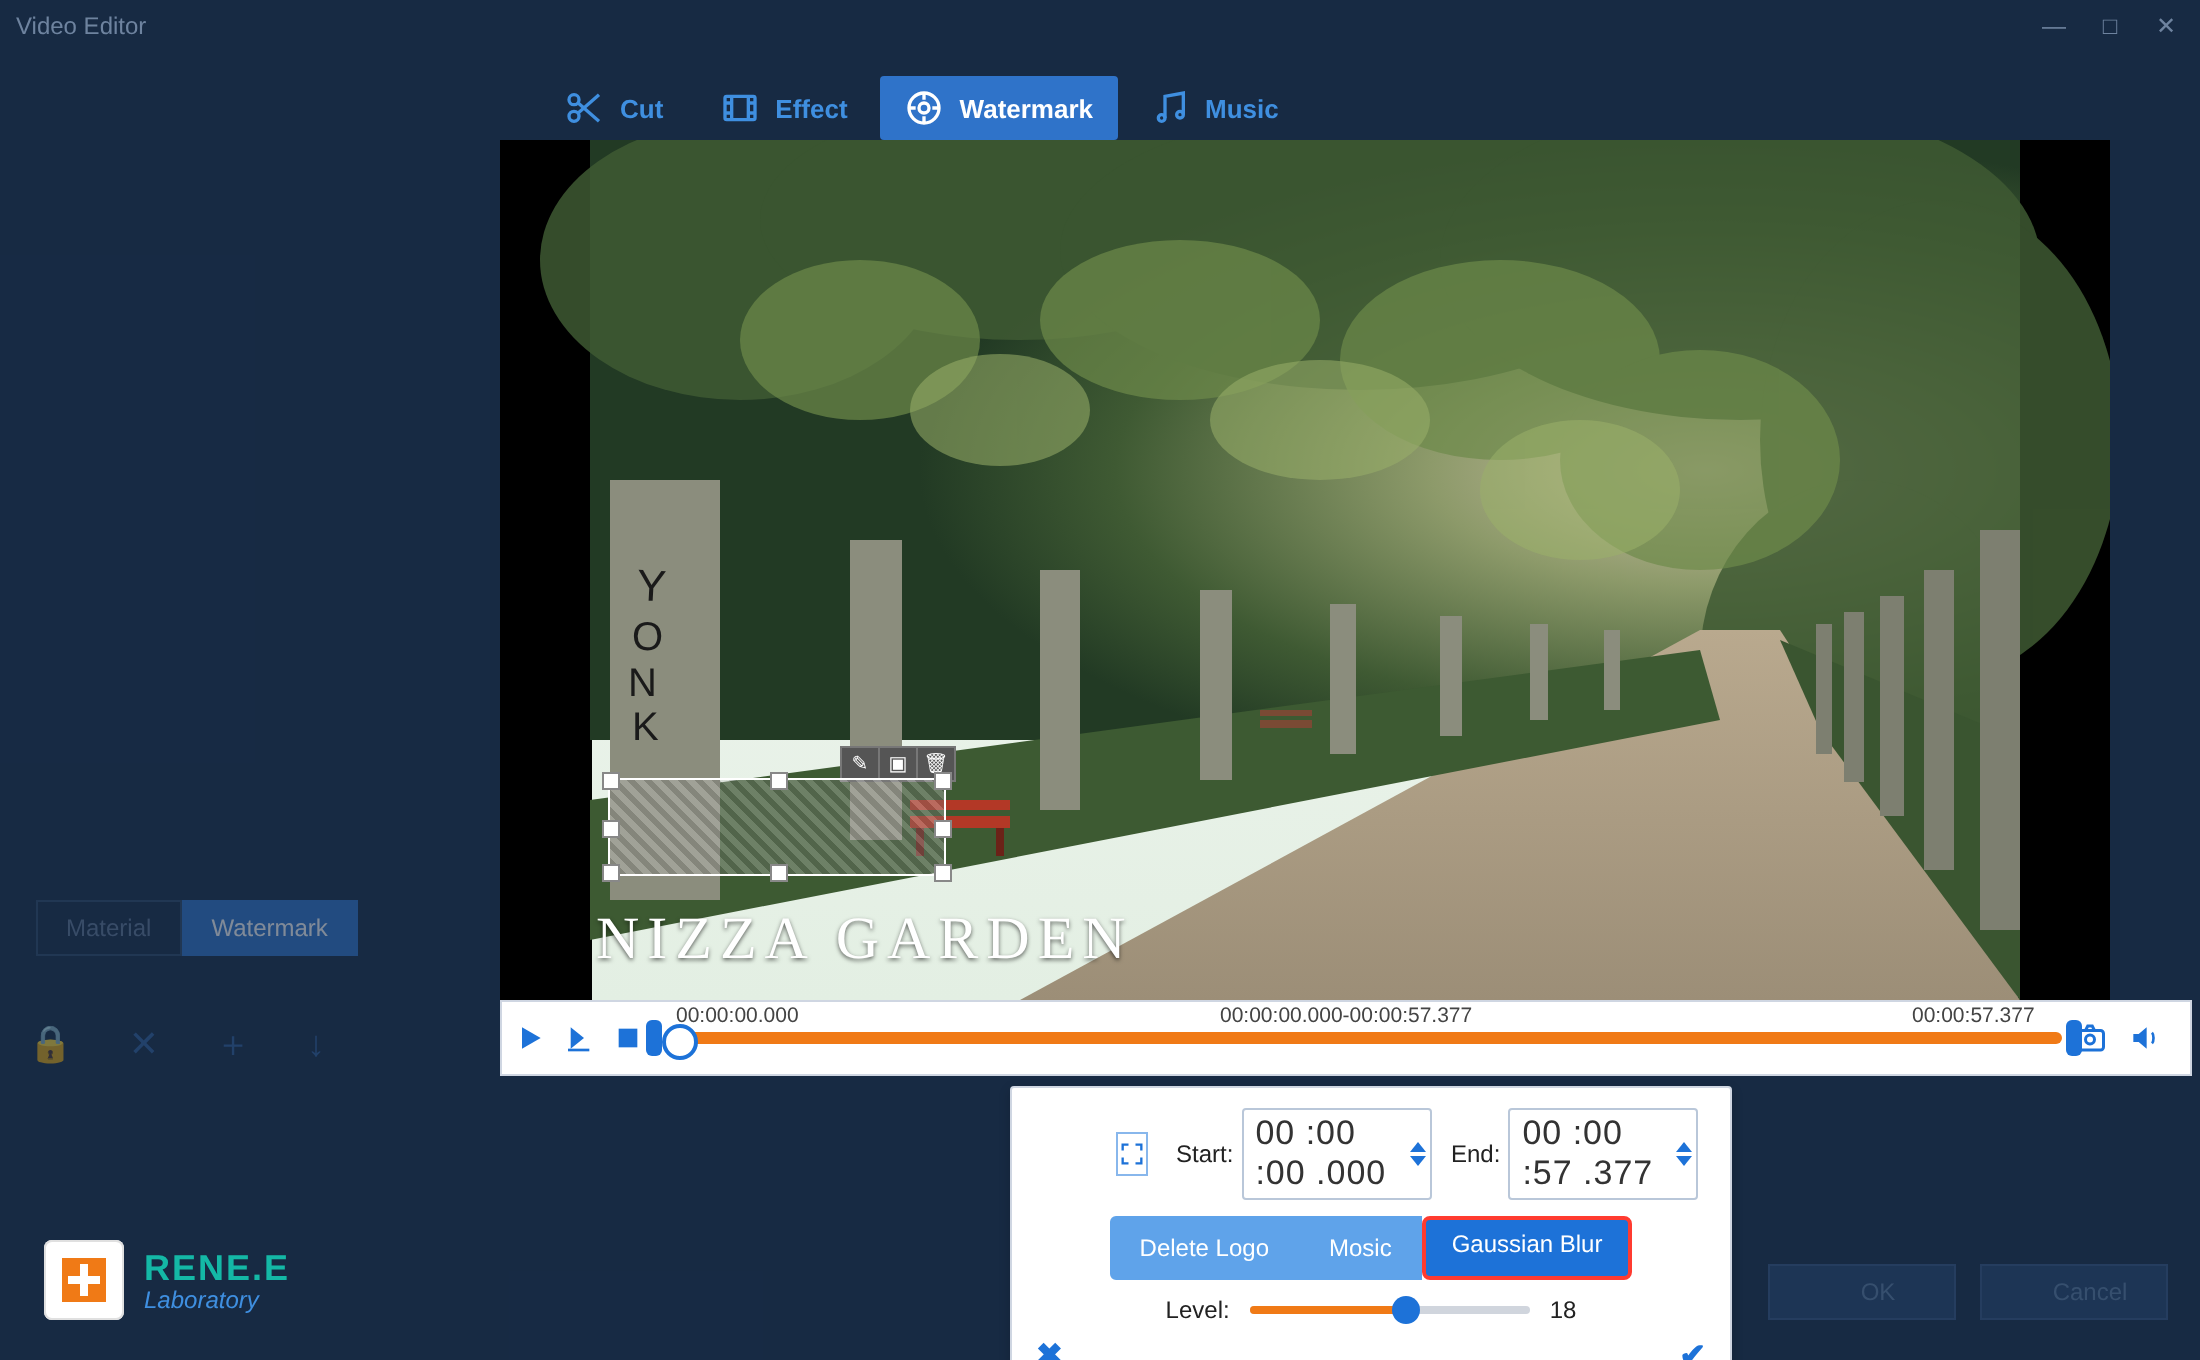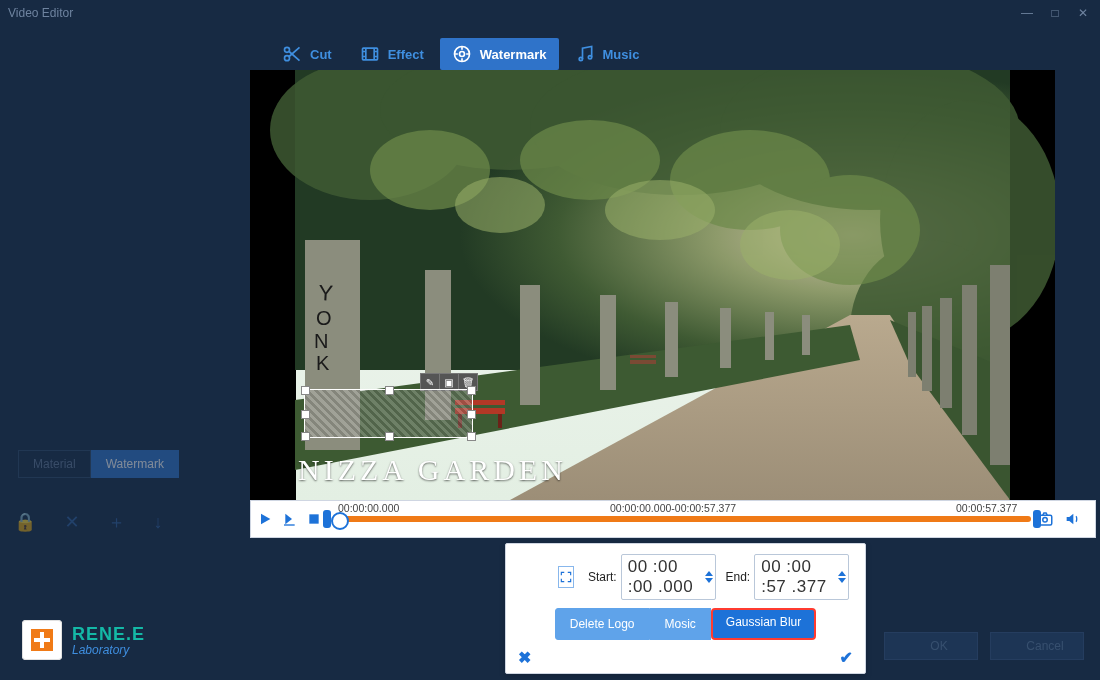--- a/index.html
+++ b/index.html
@@ -298,20 +298,28 @@
           <i class="up"></i>
           <i class="dn"></i>
         </span>
     </div>
   </div>
   <div class="btnrow">
     <div class="pillbtn first"><span>Delete Logo</span></div>
     <div class="pillbtn"><span>Mosic</span></div>
     <div class="pillbtn sel last"><span>Gaussian Blur</span></div>
   </div>
+  <div class="lvlrow">
+    <span class="lbl">Level:</span>
+    <div class="slider">
+        <div class="fill"></div>
+        <div class="th"></div>
+      </div>
+    <span class="lbl">18</span>
+  </div>
   <div class="okx">
     <span style="color:#1d72d8">✖</span>
     <span style="color:#1d72d8">✔</span>
   </div>
 </div>
 
 <div class="logo">
   <div class="mark">
       <div class="plus"></div>
     </div>

